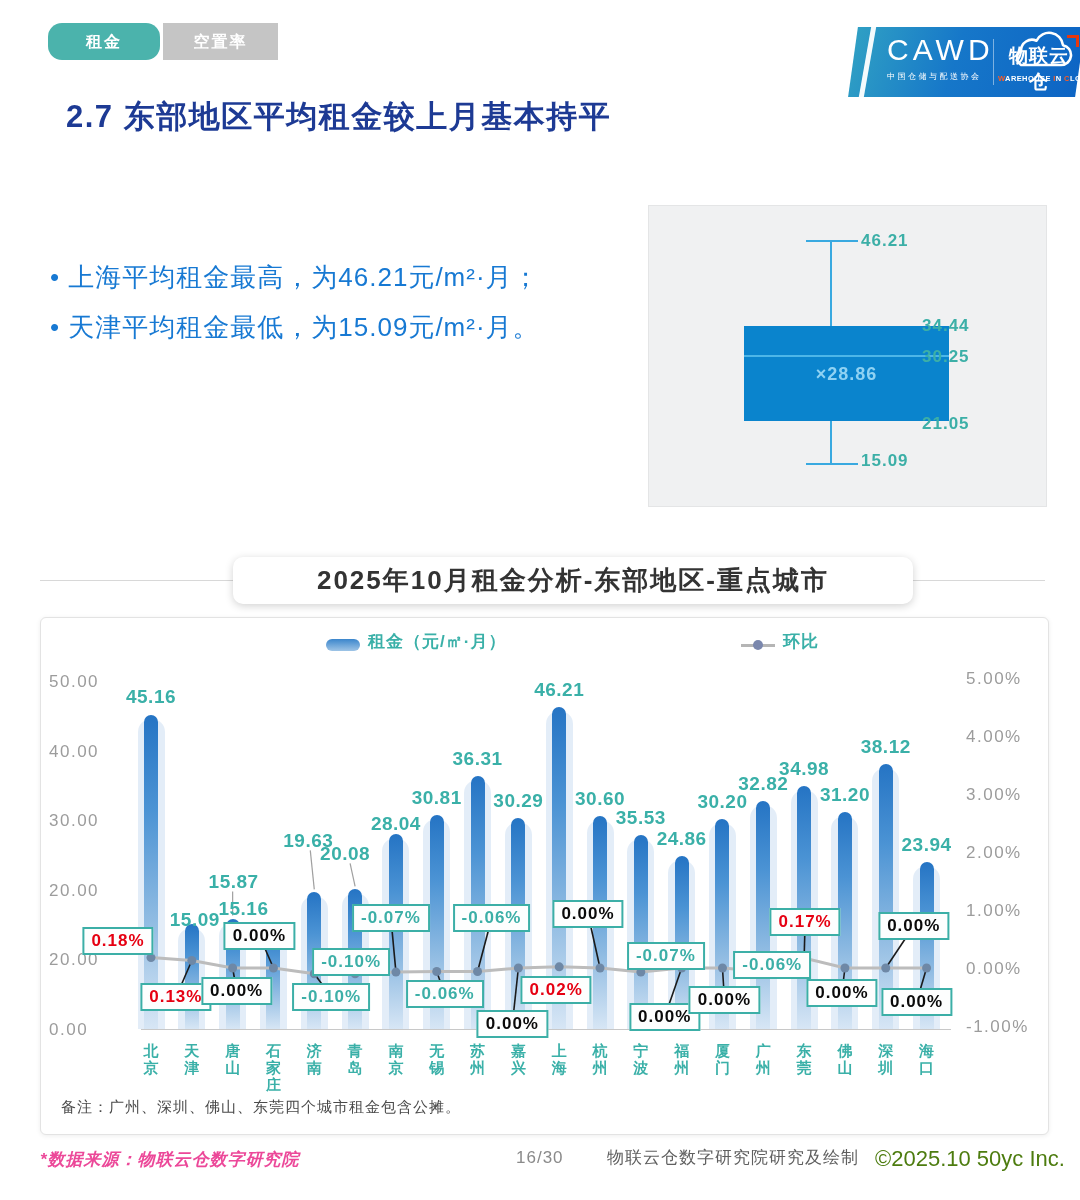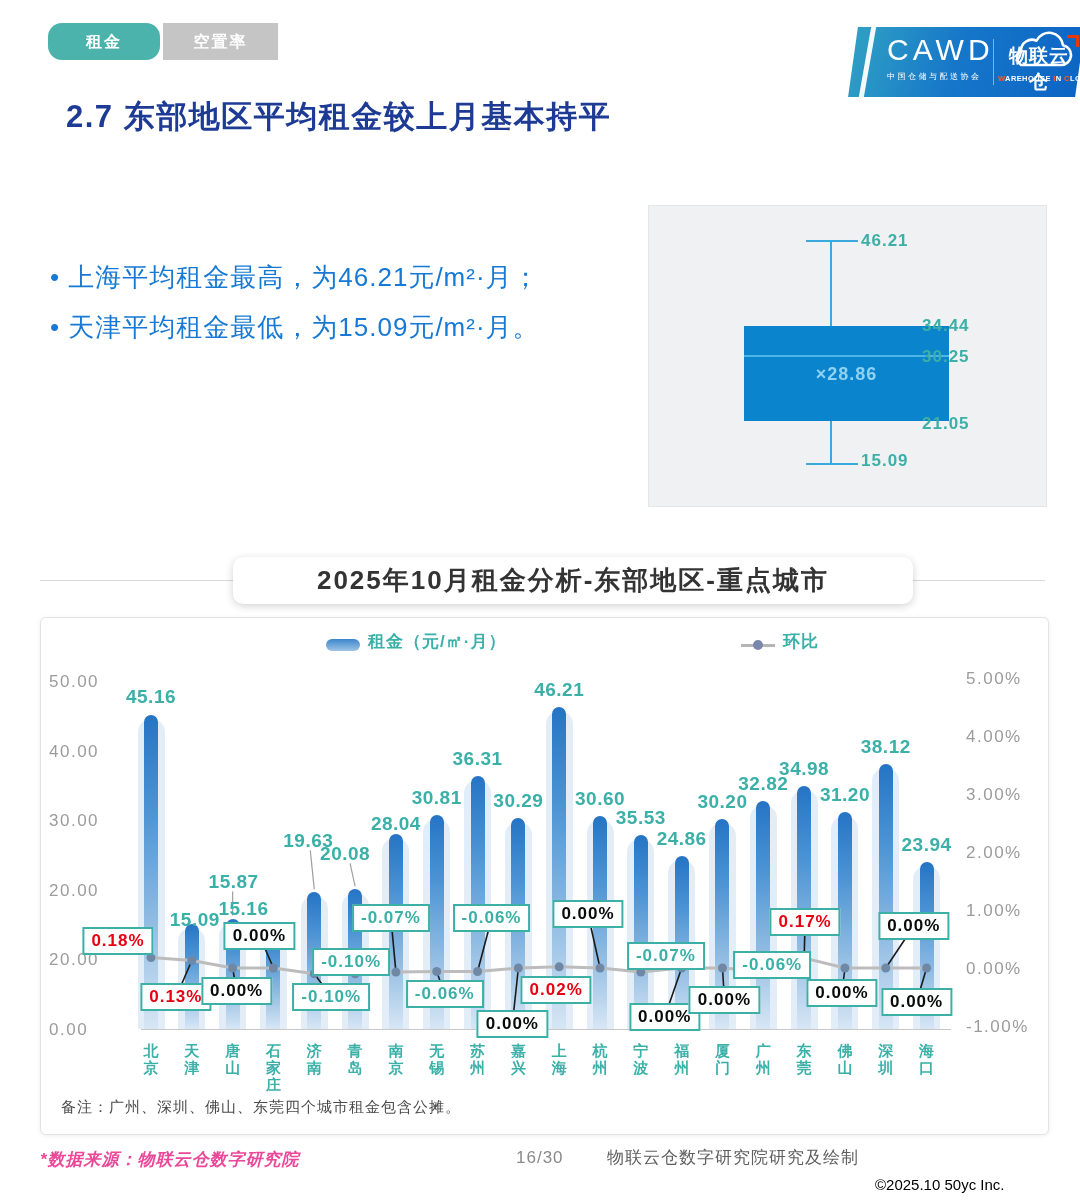--- a/index.html
+++ b/index.html
@@ -63,21 +63,21 @@
   .pct-pos{color:#e60012;}
   .pct-zero{color:#0a0a0a;}
   .pct-neg{color:#3cafa7;}
 
   .note{left:20px;top:480px;font-size:15px;color:#4a4a4a;letter-spacing:1px;}
 
   
   .src{left:40px;top:1148px;color:#ec4899;font-size:17px;font-weight:bold;font-style:italic;letter-spacing:1px;}
   .pagenum{left:516px;top:1148px;color:#8a8a8a;font-size:17px;letter-spacing:1px;}
   .credit{left:607px;top:1146px;color:#5f5f5f;font-size:17px;letter-spacing:1px;}
-  .copyright{left:875px;top:1176px;color:#000000;font-size:15px;}
+  .copyright{left:875px;top:1146px;color:#4d7c0f;font-size:22px;}
 </style>
 </head>
 <body>
 
 <div class="abs tab tab-active" style="left:48px;top:23px;width:112px;border-radius:14px;">租金</div>
 <div class="abs tab tab-idle" style="left:163px;top:23px;width:115px;">空置率</div>
 
 <div class="abs banner">
   <div class="abs banner-bg"></div>
   <div class="abs banner-slash"></div>

